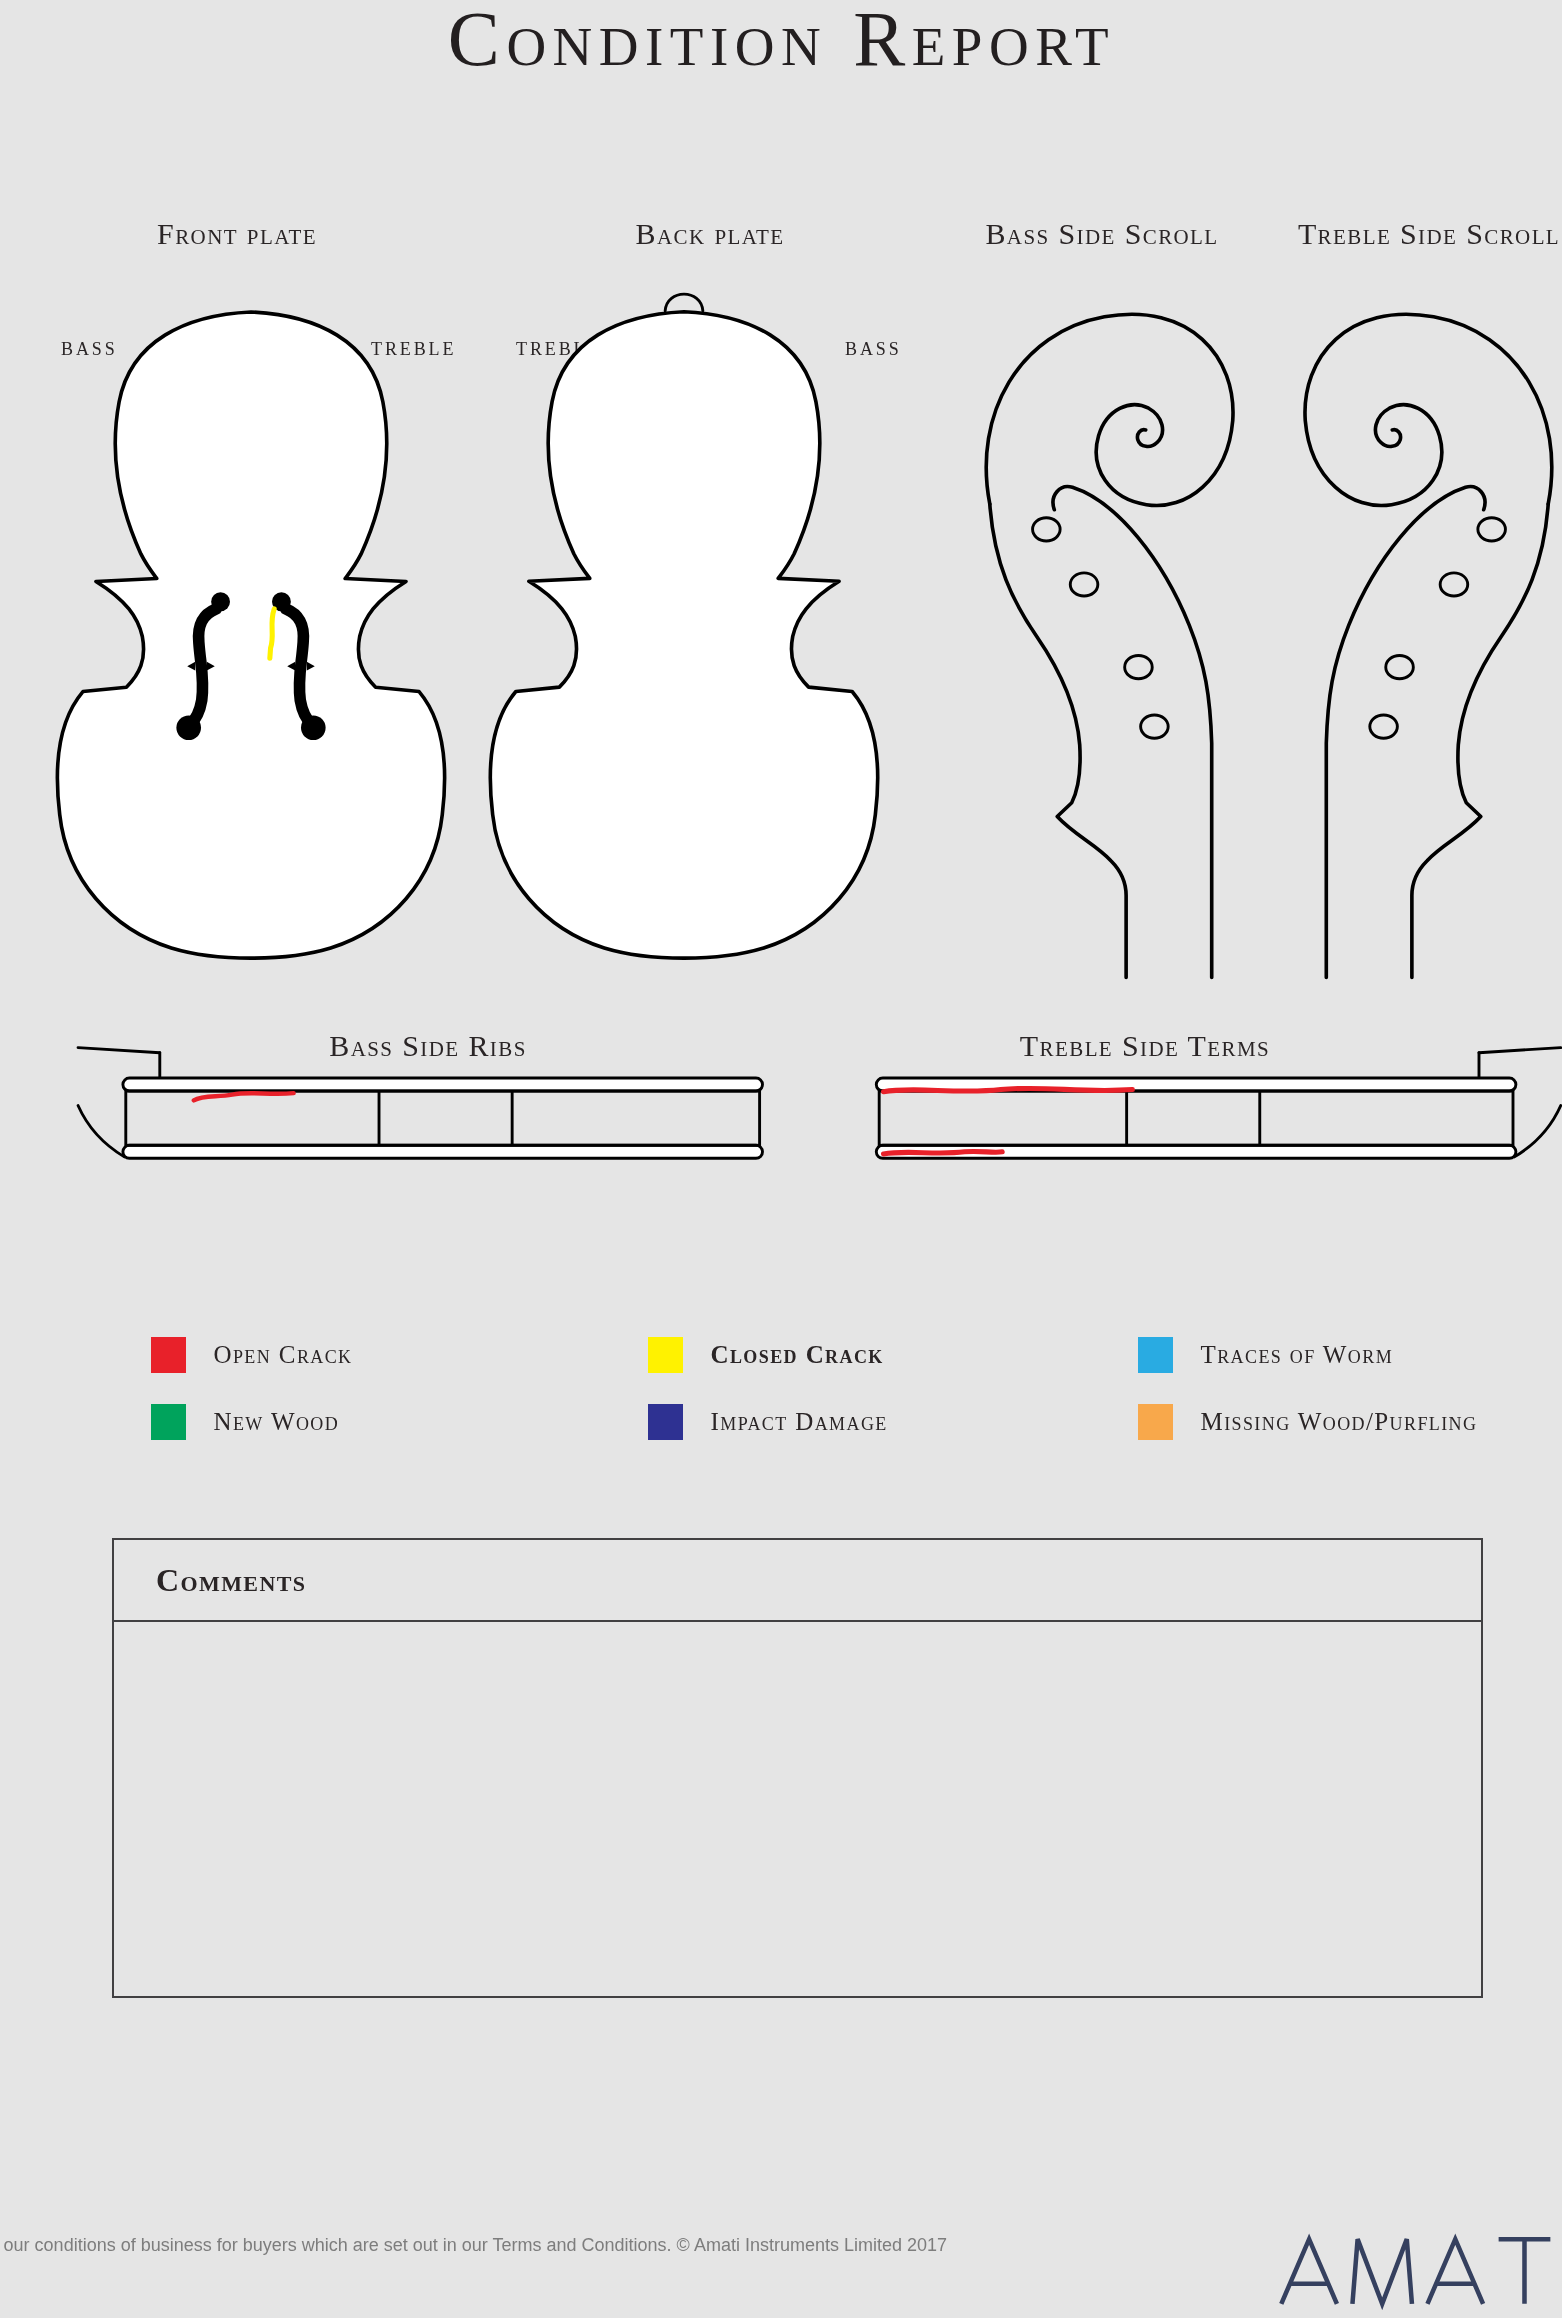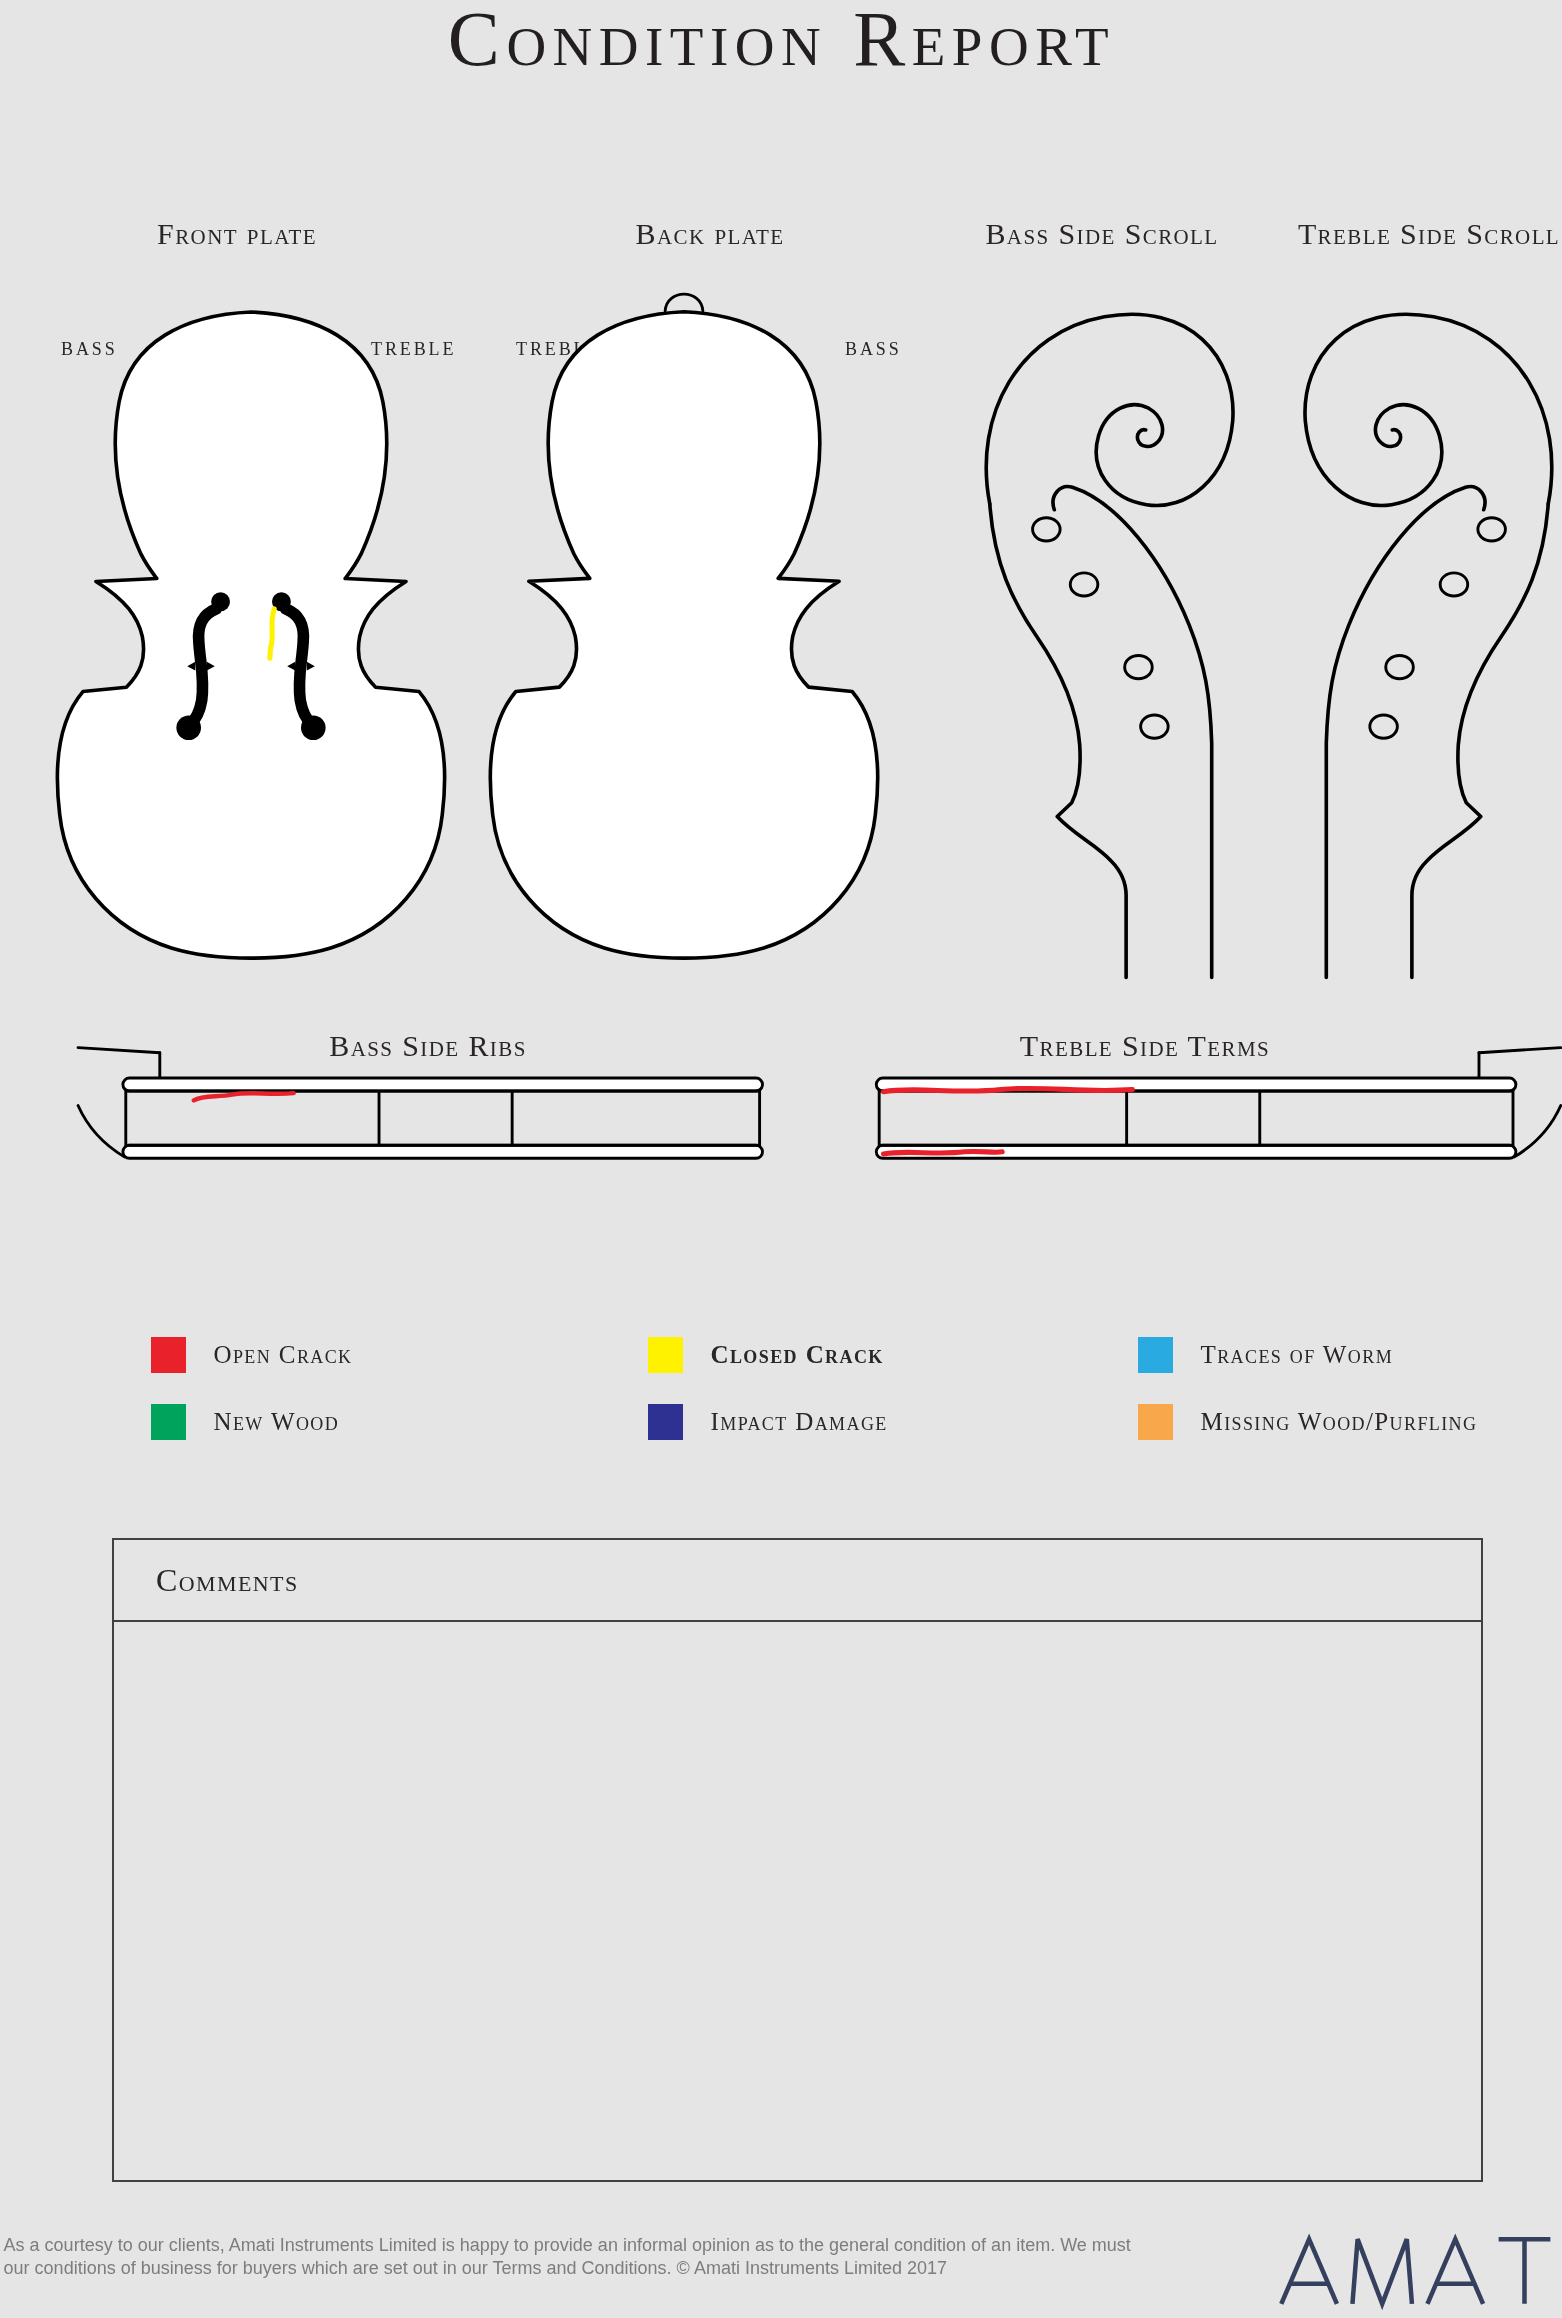--- a/index.html
+++ b/index.html
@@ -18,22 +18,22 @@
   .fh{fill:#000000;stroke:none;}
   .fh-stem{fill:none;stroke:#000000;stroke-width:16;stroke-linecap:round;}
   .mark{fill:none;stroke-linecap:round;stroke-linejoin:round;}
   .ribs-cap{fill:#ffffff;stroke:#000000;stroke-width:4;}
   .ribs-band{fill:none;stroke:#000000;stroke-width:4;}
   .legend-item{position:absolute;display:flex;align-items:center;gap:27.5px;margin-left:36px;}
   .swatch{display:block;width:35px;height:36px;}
   .legend-label{font-variant:small-caps;font-size:25px;letter-spacing:1.4px;color:#2a2526;
                 white-space:nowrap;line-height:36px;}
   .legend-label[data-weight="bold"]{font-weight:700;}
-  #comments-box{left:112px;top:1538px;width:1371px;height:644px;border:2.2px solid #414042;
-                box-sizing:border-box;}
+  #comments-box{left:112px;top:1538px;width:1371px;height:460px;border:2.2px solid #414042;
+                box-sizing:border-box;font-weight:bold;}
   #comments-header{height:80px;border-bottom:2.2px solid #414042;display:flex;align-items:center;}
   #comments-label{margin-left:42px;font-variant:small-caps;font-size:32px;letter-spacing:1.4px;color:#2a2526;}
   #footer{left:3.6px;top:2234px;width:1305px;font-family:"Liberation Sans", sans-serif;
           font-size:18px;line-height:22.5px;color:#7d7d7d;}
   #footer div{white-space:nowrap;}
   #logo{left:1280px;top:2237px;}
   .logo-stroke{fill:none;stroke-width:7;stroke-linecap:butt;stroke-linejoin:miter;}
 </style>
 </head>
 <body>
@@ -166,21 +166,20 @@
   </div>
 
   <div id="comments-box" class="abs">
     <div id="comments-header">
       <span id="comments-label">Comments</span>
     </div>
     <div></div>
   </div>
 
   <div id="footer" class="abs">
-    <div>As a courtesy to our clients, Amati Instruments Limited is happy to provide an informal opinion as to the general condition of an item. We must</div>
     <div>our conditions of business for buyers which are set out in our Terms and Conditions. © Amati Instruments Limited 2017</div>
   </div>
 
   <svg id="logo" class="abs" width="304" height="69" viewBox="0 0 470 106" aria-label="AMATI">
     <g class="logo-stroke" stroke="#35405f">
       <path d="M 2,103 L 45,3 L 88,103"></path>
       <path d="M 16,72 L 74,72"></path>
       <path d="M 112,103 L 120,3 L 158,103 L 196,3 L 204,103"></path>
       <path d="M 228,103 L 271,3 L 314,103"></path>
       <path d="M 242,72 L 300,72"></path>

